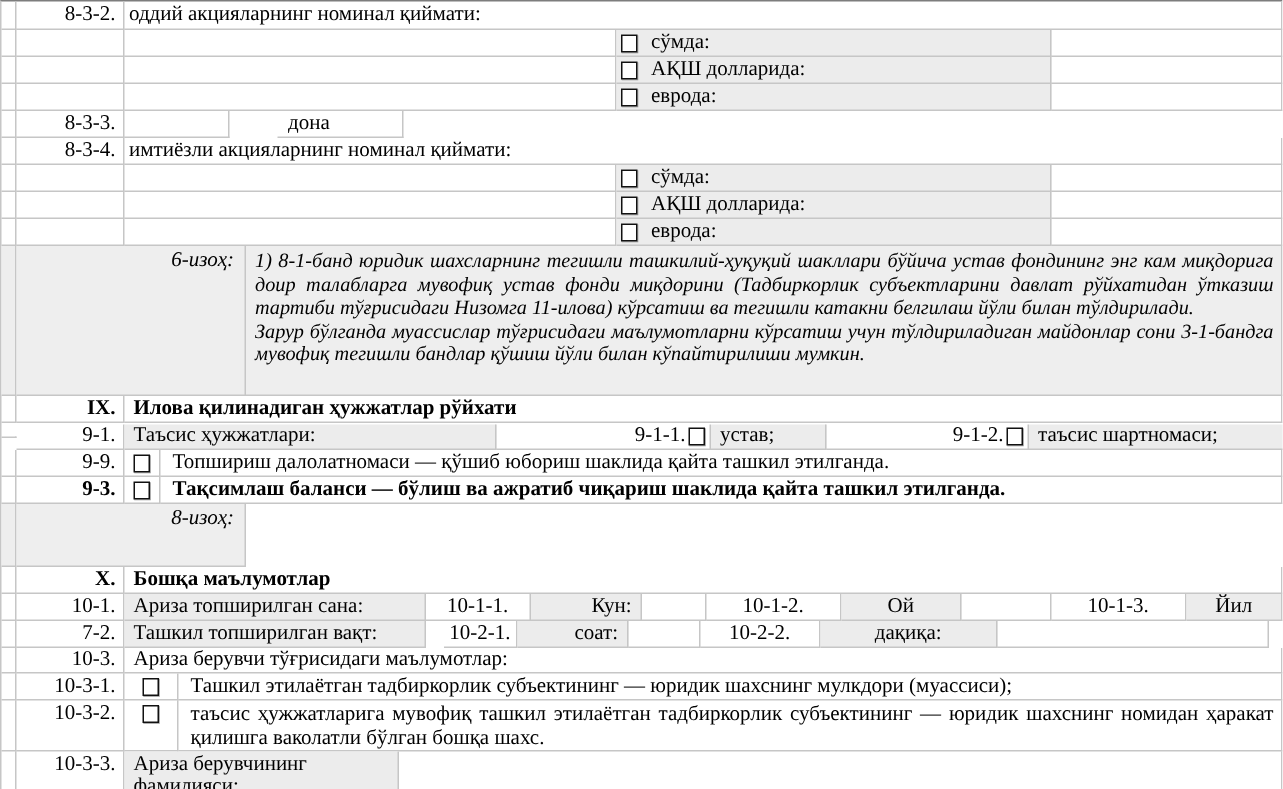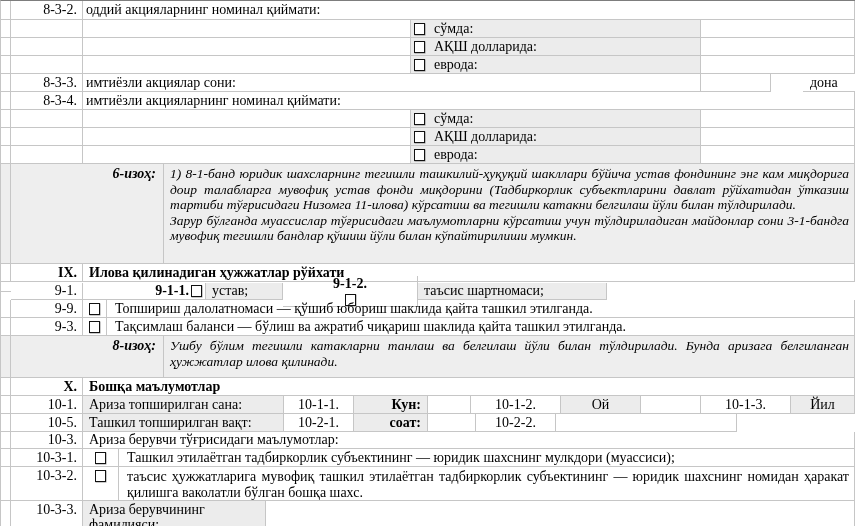--- a/index.html
+++ b/index.html
@@ -27,21 +27,21 @@
     border-bottom:1px solid var(--bc);
     padding:0 3px;
     display:flex;align-items:center;
     overflow:hidden;white-space:nowrap;
   }
   .num{justify-content:flex-end;padding-right:5px;}
   .g{background:var(--gray);}
   .ng{background:var(--notegray);}
   .b{font-weight:bold;}
   .i{font-style:italic;}
-  .right{justify-content:flex-end;font-weight:bold;}
+  .right{justify-content:flex-end;}
   .center{justify-content:center;}
   .top{align-items:flex-start;}
   .blocktext{
     display:block;white-space:normal;text-align:justify;
     line-height:15.5px;padding:2px 5px 2px 6px;
   }
   .note-text{font-style:italic;font-size:13.5px;}
   .note-text p{margin:0;}
   .cbx{
     width:9px;height:10px;flex:none;display:inline-block;
@@ -91,21 +91,20 @@
     <div class="c g cbgap" style="width:290px;">
       <span class="cbx"></span>
       <span>еврода:</span>
     </div>
     <div class="c" style="width:154px;"></div>
   </div>
 
   <div class="row" style="height:18px;">
     <div class="c" style="width:10px;"></div>
     <div class="c num" style="width:72px;">8-3-3.</div>
-    <div class="c" style="width:618px;">имтиёзли акциялар сони:</div>
     <div class="c" style="width:70px;"></div>
     <div class="c" style="width:84px;padding-left:7px;margin-left:32px;">дона</div>
   </div>
 
   <div class="row" style="height:18px;">
     <div class="c" style="width:10px;"></div>
     <div class="c num" style="width:72px;">8-3-4.</div>
     <div class="c" style="width:772px;">имтиёзли акцияларнинг номинал қиймати:</div>
   </div>
 
@@ -151,56 +150,54 @@
 
   <div class="row" style="height:18px;">
     <div class="c" style="width:10px;"></div>
     <div class="c num b" style="width:72px;">IX.</div>
     <div class="c b" style="width:772px;padding-left:6px;">Илова қилинадиган ҳужжатлар рўйхати</div>
   </div>
 
   <div class="row" style="height:18px;align-items:center;">
     <div class="c" style="width:10px;"></div>
     <div class="c num" style="width:72px;">9-1.</div>
-    <div class="c right" style="width:123px;gap:2px;">
+    <div class="c g" style="width:248px;padding-left:6px;">Таъсис ҳужжатлари:</div>
+    <div class="c right" style="width:143px;gap:2px;">
       <span>9-1-1.</span>
       <span class="cbx"></span>
     </div>
     <div class="c g" style="width:77px;padding-left:6px;">устав;</div>
-    <div class="c right" style="width:135px;gap:2px;flex-direction:column;">
+    <div class="c right" style="width:135px;gap:2px;">
       <span>9-1-2.</span>
       <span class="cbx"></span>
     </div>
     <div class="c g" style="width:189px;padding-left:6px;">таъсис шартномаси;</div>
   </div>
 
   <div class="row" style="height:18px;">
     <div class="c" style="width:10px;"></div>
     <div class="c num" style="width:72px;">9-9.</div>
     <div class="c center" style="width:24px;">
       <span class="cbx"></span>
     </div>
     <div class="c" style="width:748px;padding-left:8px;">Топшириш далолатномаси — қўшиб юбориш шаклида қайта ташкил этилганда.</div>
   </div>
 
-  <div class="row" style="height:18px;">
+  <div class="row" style="height:18px;font-weight:bold;">
     <div class="c" style="width:10px;"></div>
     <div class="c num" style="width:72px;">9-3.</div>
     <div class="c center" style="width:24px;">
       <span class="cbx"></span>
     </div>
     <div class="c" style="width:748px;padding-left:8px;">Тақсимлаш баланси — бўлиш ва ажратиб чиқариш шаклида қайта ташкил этилганда.</div>
   </div>
 
   <div class="row" style="height:42px;">
     <div class="c ng" style="width:10px;"></div>
     <div class="c ng i right top" style="width:153px;padding-top:2px;padding-right:7px;">8-изоҳ:</div>
-    <div class="c ng top blocktext note-text" style="width:691px;">
-      <p>Ушбу бўлим тегишли катакларни танлаш ва белгилаш йўли билан тўлдирилади. Бунда аризага белгиланган ҳужжатлар илова қилинади.</p>
-    </div>
   </div>
 
   <div class="row" style="height:18px;">
     <div class="c" style="width:10px;"></div>
     <div class="c num b" style="width:72px;">X.</div>
     <div class="c b" style="width:772px;padding-left:6px;">Бошқа маълумотлар</div>
   </div>
 
   <div class="row" style="height:18px;">
     <div class="c" style="width:10px;"></div>
@@ -211,26 +208,27 @@
     <div class="c" style="width:43px;"></div>
     <div class="c subnum" style="width:90px;">10-1-2.</div>
     <div class="c g center" style="width:80px;">Ой</div>
     <div class="c" style="width:60px;"></div>
     <div class="c subnum" style="width:90px;">10-1-3.</div>
     <div class="c g center" style="width:64px;">Йил</div>
   </div>
 
   <div class="row" style="height:18px;">
     <div class="c" style="width:10px;"></div>
-    <div class="c num" style="width:72px;">10-5.</div>
+    <div class="c num" style="width:72px;">7-2.</div>
     <div class="c g" style="width:201px;padding-left:6px;">Ташкил топширилган вақт:</div>
-    <div class="c subnum" style="width:70px;">10-2-1.</div>
+    <div class="c subnum" style="width:49px;margin-left:12px;">10-2-1.</div>
     <div class="c g right" style="width:74px;padding-right:6px;">соат:</div>
     <div class="c" style="width:48px;"></div>
     <div class="c subnum" style="width:80px;">10-2-2.</div>
+    <div class="c g center" style="width:118px;">дақиқа:</div>
     <div class="c" style="width:181px;"></div>
   </div>
 
   <div class="row" style="height:17px;">
     <div class="c" style="width:10px;"></div>
     <div class="c num" style="width:72px;">10-3.</div>
     <div class="c" style="width:772px;padding-left:6px;">Ариза берувчи тўғрисидаги маълумотлар:</div>
   </div>
 
   <div class="row" style="height:18px;">

